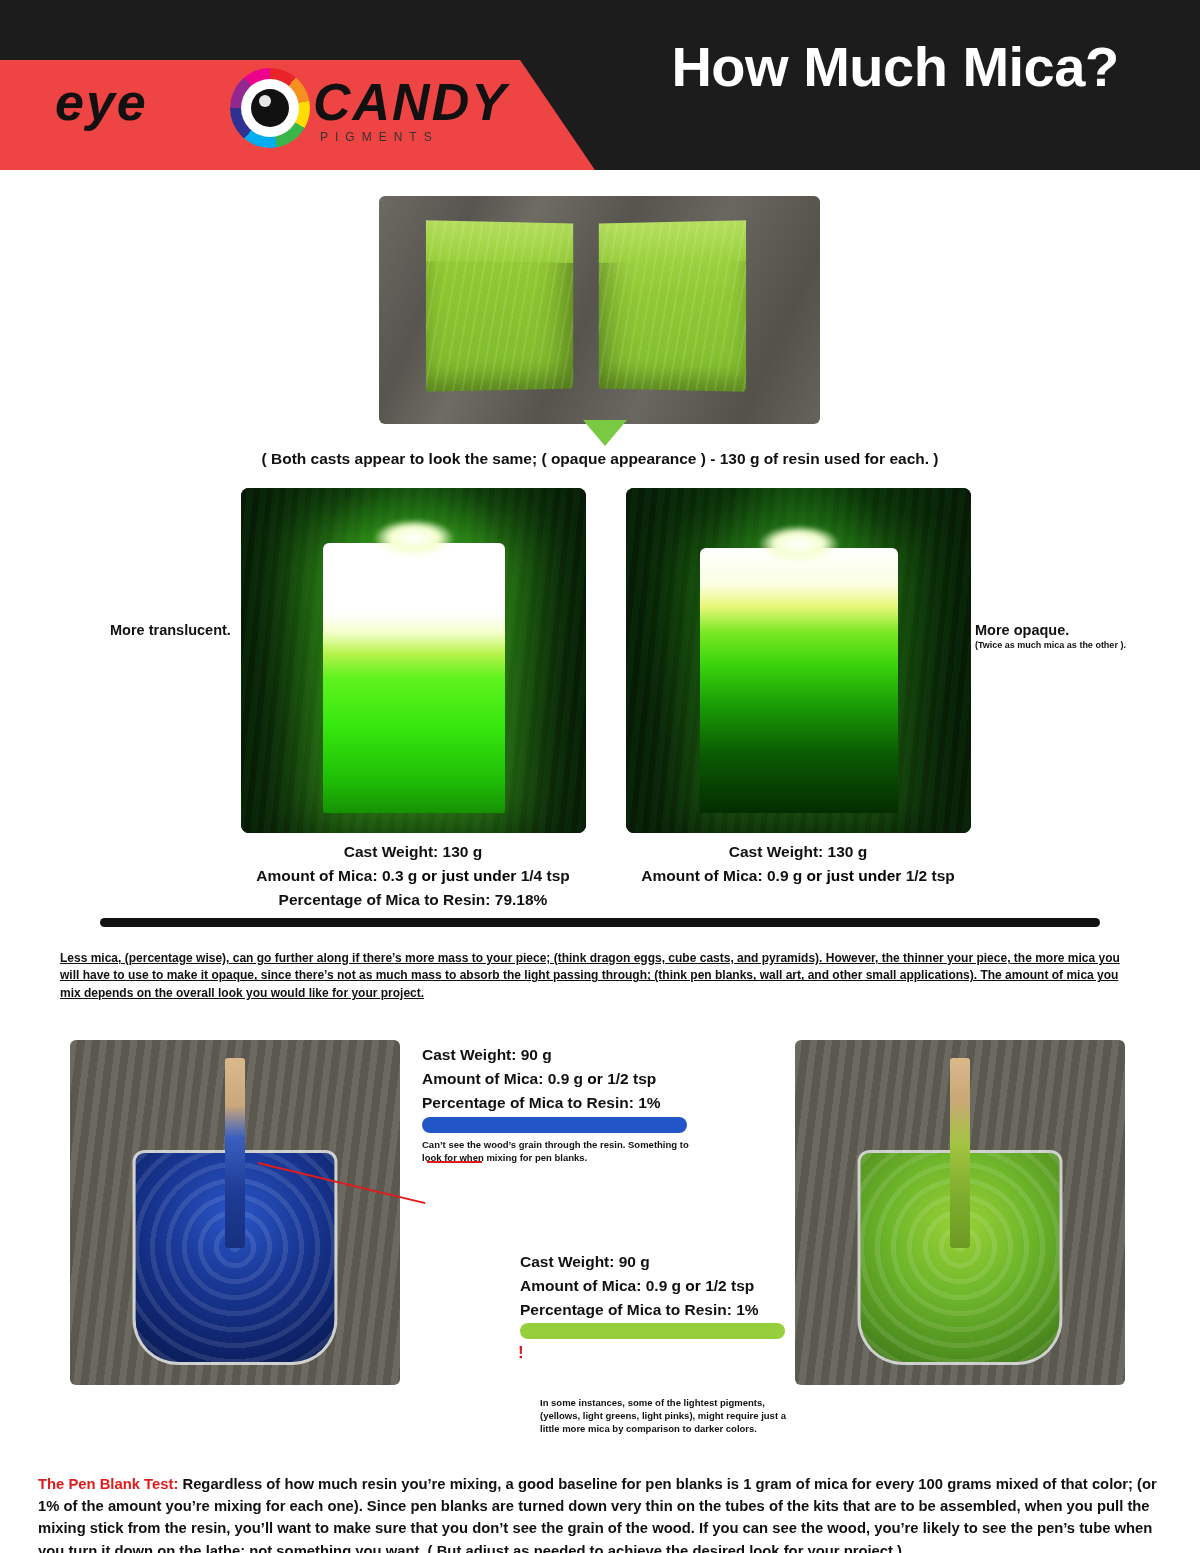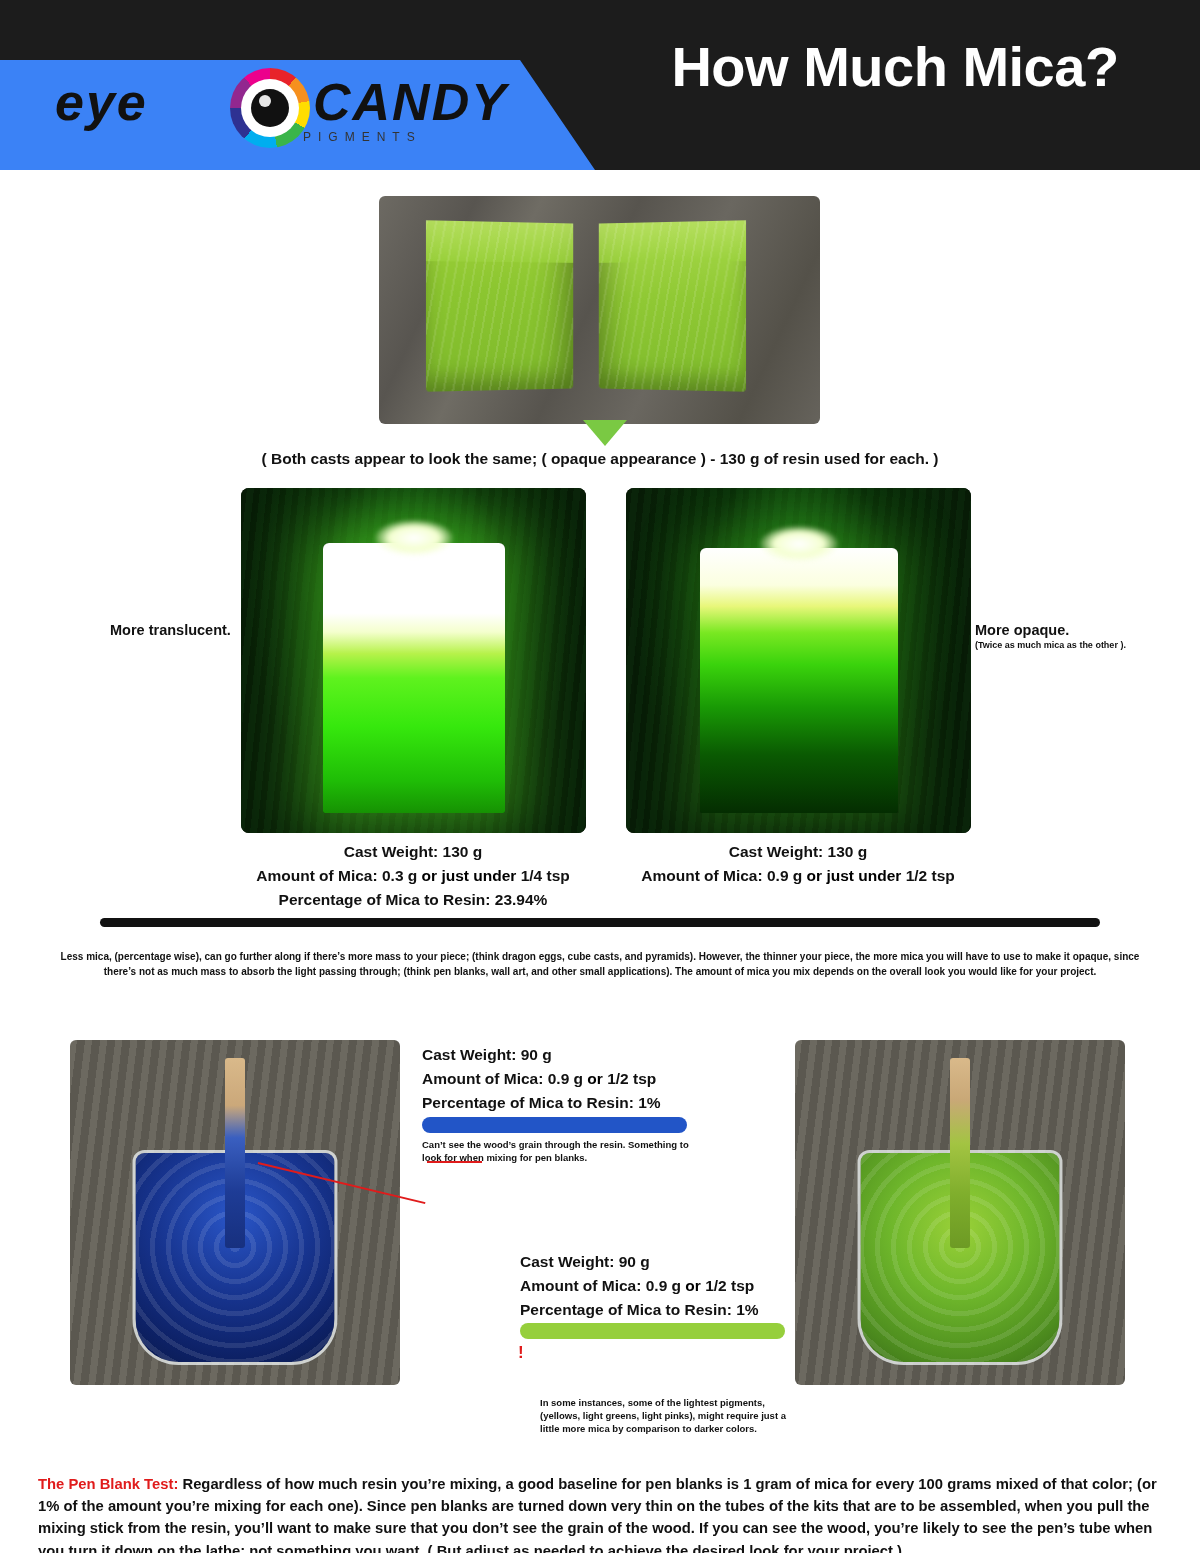--- a/index.html
+++ b/index.html
@@ -11,21 +11,21 @@
     color:#111;
     position:relative;
     overflow:hidden;
   }
 
   
   .header {
     position:relative;
     width:1200px;
     height:170px;
-    background:#3b82f6;
+    background:#ef4444;
   }
   .header-black {
     position:absolute;
     top:0; left:0;
     width:1200px; height:170px;
     background:#1c1c1c;
     clip-path: polygon(0 0, 1200px 0, 1200px 170px, 595px 170px, 520px 60px, 0 60px);
   }
   .header-title {
     position:absolute;
@@ -63,21 +63,21 @@
     left:258px; top:8px;
     font-size:52px;
     font-weight:bold;
     font-style:italic;
     letter-spacing:2px;
     color:#111;
     line-height:1;
   }
   .logo-pigments {
     position:absolute;
-    left:248px; top:62px;
+    left:265px; top:62px;
     font-size:12px;
     letter-spacing:7px;
     color:#333;
   }
   .logo-ring {
     position:absolute;
     left:175px; top:0px;
     width:80px; height:80px;
     border-radius:50%;
     background:
@@ -262,24 +262,25 @@
     top:918px; left:100px;
     width:1000px; height:9px;
     background:#111;
     border-radius:5px;
   }
 
   .para-1 {
     position:absolute;
     top:950px; left:60px;
     width:1080px;
-    text-align:center;
-    font-size:10px;
+    text-align:left;
+    font-size:12px;
     font-weight:bold;
     line-height:1.45;
+    text-decoration:underline;
   }
 
   
   .cup-photo {
     position:absolute;
     top:1040px;
     width:330px; height:345px;
     border-radius:6px;
     overflow:hidden;
     background:repeating-linear-gradient(97deg,#6c6960 0 7px,#5b5850 7px 15px);
@@ -426,21 +427,21 @@
 
 <div class="label-translucent">More translucent.</div>
 <div class="label-opaque">
   <span>More opaque.</span>
   <span class="sub">(Twice as much mica as the other ).</span>
 </div>
 
 <div class="stats stats-left">
   <div>Cast Weight: 130 g</div>
   <div><span>Amount of Mica: 0.3 g </span><span class="red">or just under</span><span> 1/4 tsp</span></div>
-  <div>Percentage of Mica to Resin: 23.94%</div>
+  <div>Percentage of Mica to Resin: 79.18%</div>
 </div>
 
 <div class="stats stats-right">
   <div>Cast Weight: 130 g</div>
   <div><span>Amount of Mica: 0.9 g </span><span class="red">or just under</span><span> 1/2 tsp</span></div>
 </div>
 
 <div class="divider-bar"></div>
 
 <div class="para-1">Less mica, (percentage wise), can go further along if there’s more mass to your piece; (think dragon eggs, cube casts, and pyramids). However, the thinner your piece, the more mica you will have to use to make it opaque, since there’s not as much mass to absorb the light passing through; (think pen blanks, wall art, and other small applications). The amount of mica you mix depends on the overall look you would like for your project.</div>

